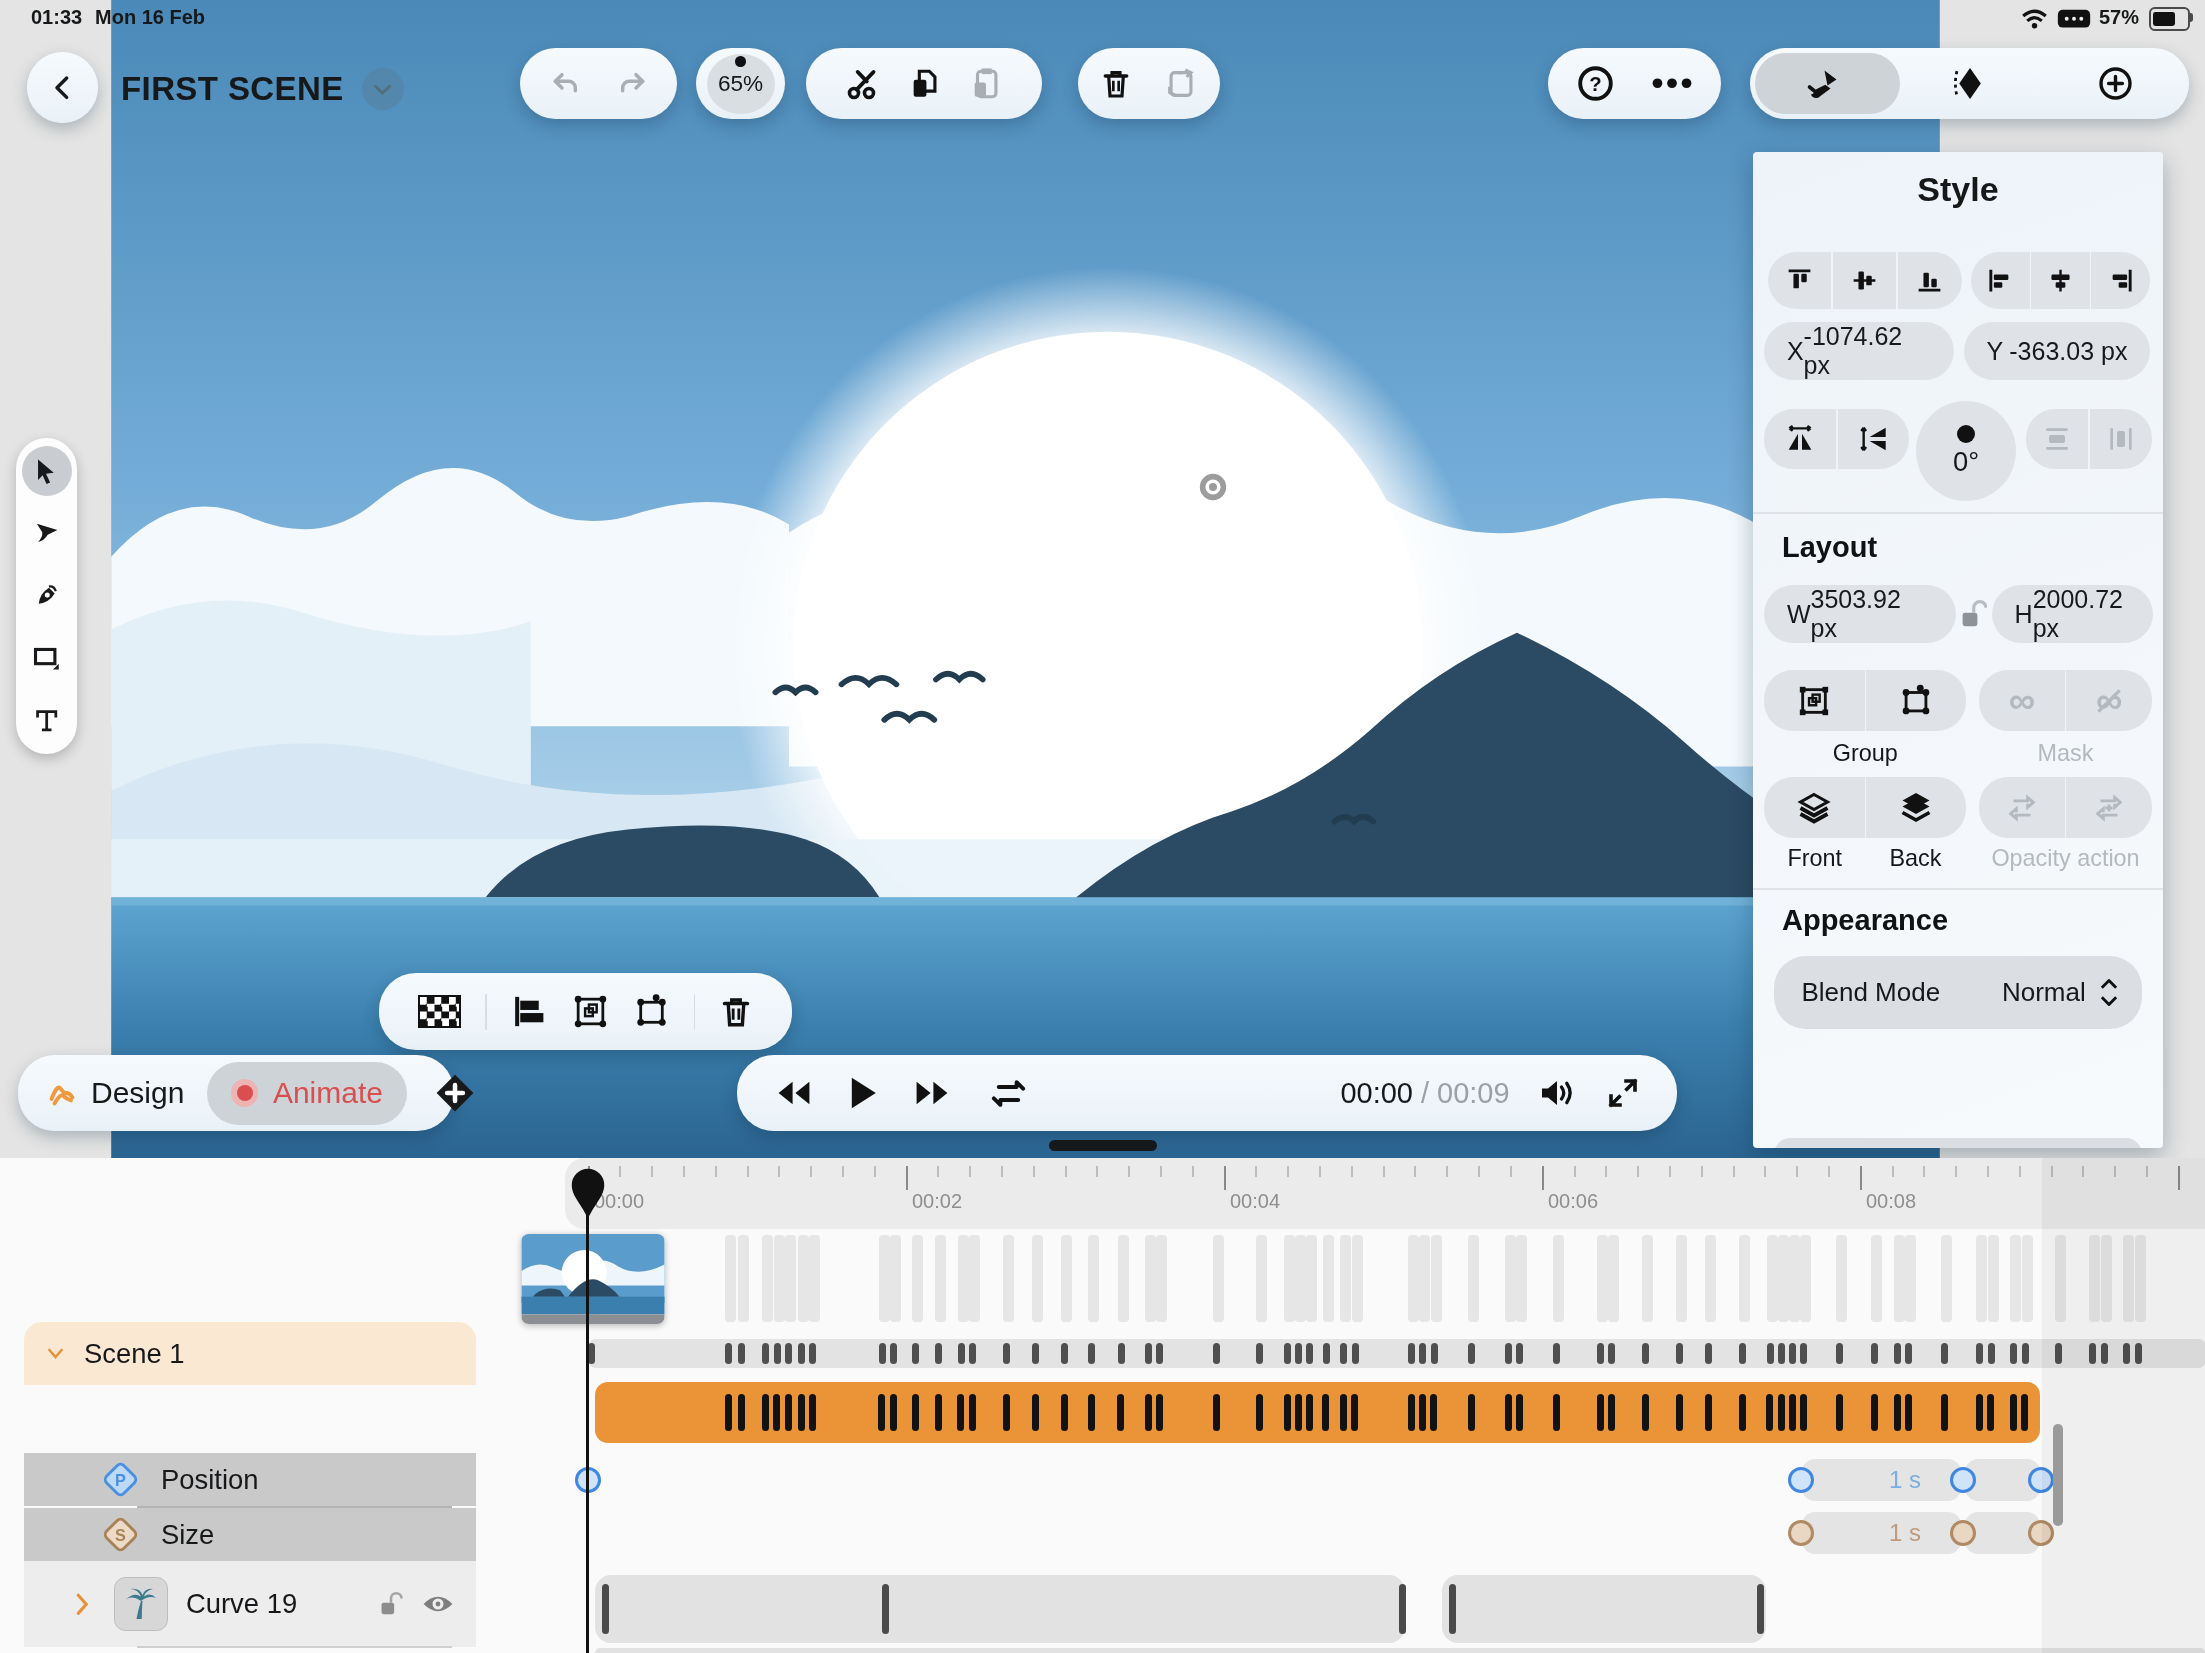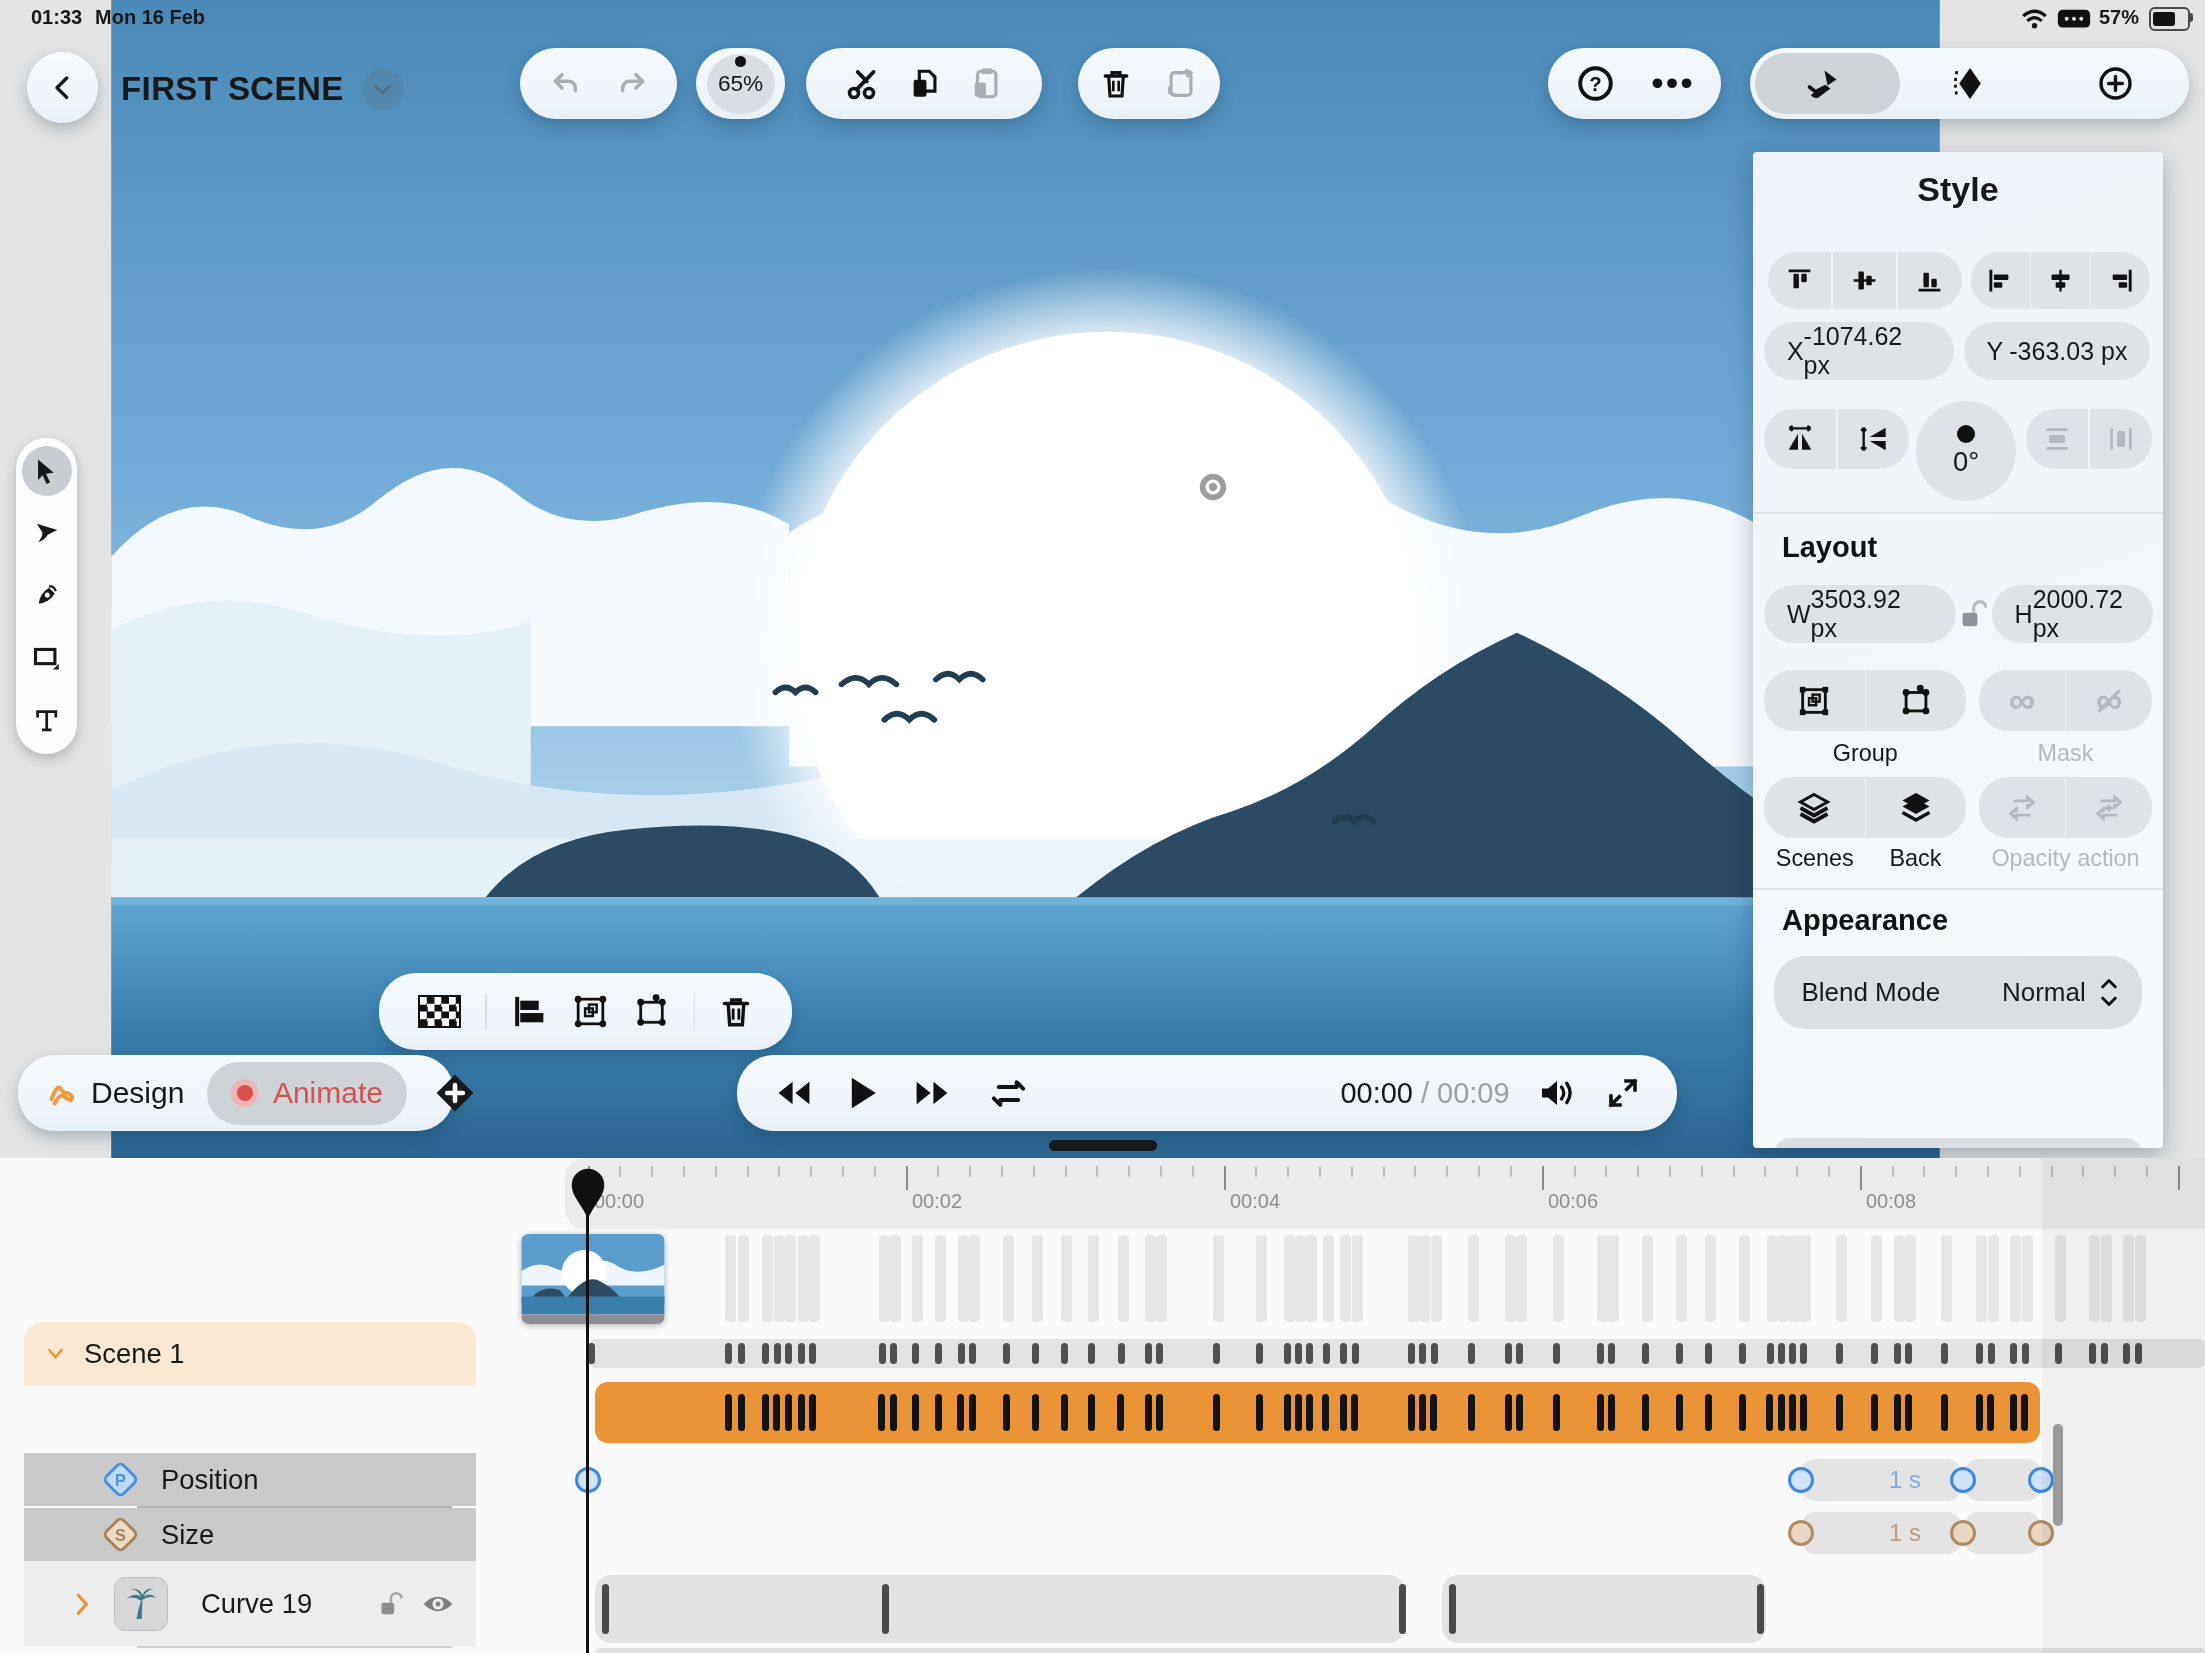--- a/index.html
+++ b/index.html
@@ -430,21 +430,21 @@
       </span>
       <span class="sep"></span>
     <span class="seg">
         <svg width="36" height="36" viewBox="0 0 24 24">
           <path d="M12 2 L21 7 L12 12 L3 7 Z" fill="#111"></path>
           <path d="M12 6 L21 11 L12 16 L3 11 Z" fill="#111"></path>
           <path d="M3 15 L12 20 L21 15" fill="none" stroke="#111" stroke-width="2.4"></path>
         </svg>
       </span>
   </div>
-  <div class="blab" style="left:11.3px;top:693px;width:101px">Scenes</div>
+  <div class="blab" style="left:11.3px;top:693px;width:101px">Front</div>
   <div class="blab" style="left:112px;top:693px;width:101px">Back</div>
   <div class="gbtn dis" style="left:226px;top:625px;width:173px;height:61px">
     <span class="seg">
         <svg width="34" height="34" viewBox="0 0 24 24">
           <path d="M6 7 H16 V4.5 L20 8 L16 11.5 V9" fill="none" stroke="currentColor" stroke-width="2"></path>
           <path d="M18 17 H8 V19.5 L4 16 L8 12.5 V15" fill="none" stroke="currentColor" stroke-width="2"></path>
         </svg>
       </span>
       <span class="sep"></span>
     <span class="seg">
@@ -890,21 +890,21 @@
   <div class="lrow" style="top:403px;height:86px;background:#ededed">
     <svg style="margin-left:48px" width="19.4" height="22.6" viewBox="0 0 12 20">
         <path d="M3 2 L10 10 L3 18" fill="none" stroke="#e8923a" stroke-width="2.8" stroke-linecap="round"></path>
       </svg>
     <span style="margin-left:22.6px;width:52px;height:52px;border-radius:11.3px;background:#d7d7d7;border:1.6px solid #bdbdbd;display:flex;align-items:center;justify-content:center">
       <svg width="36" height="36" viewBox="0 0 24 24">
           <path d="M12 10 Q10 16 9 22 L12.5 22 Q12.5 16 13 10 Z" fill="#3d7a8c"></path>
           <path d="M12 10 Q6 6 2 9 Q7 4 12 7 Q10 2 5 2 Q11 1 13 6 Q15 1 20 2 Q15 3 14 7 Q18 4 22 8 Q17 6 12 10 Z" fill="#3d7a8c"></path>
         </svg>
     </span>
-    <span style="font-size:27.4px;margin-left:33px">Curve 19</span>
+    <span style="font-size:27.4px;margin-left:18px">Curve 19</span>
     <svg style="margin-left:auto" width="24" height="27.4" viewBox="0 0 22 26">
         <rect x="2" y="12" width="12" height="11" rx="2" fill="#8d8d8d"></rect>
         <path d="M11 12 V8 a5 5 0 0 1 10 0" fill="none" stroke="#a5a5a5" stroke-width="2.4"></path>
       </svg>
     <svg style="margin-left:18px;margin-right:21px" width="34" height="24" viewBox="0 0 28 20">
         <path d="M2 10 Q14 -2 26 10 Q14 22 2 10 Z" fill="#7e7e7e"></path>
         <circle cx="14" cy="10" r="4.6" fill="#ededed"></circle>
         <circle cx="14" cy="10" r="2" fill="#7e7e7e"></circle>
       </svg>
   </div>

